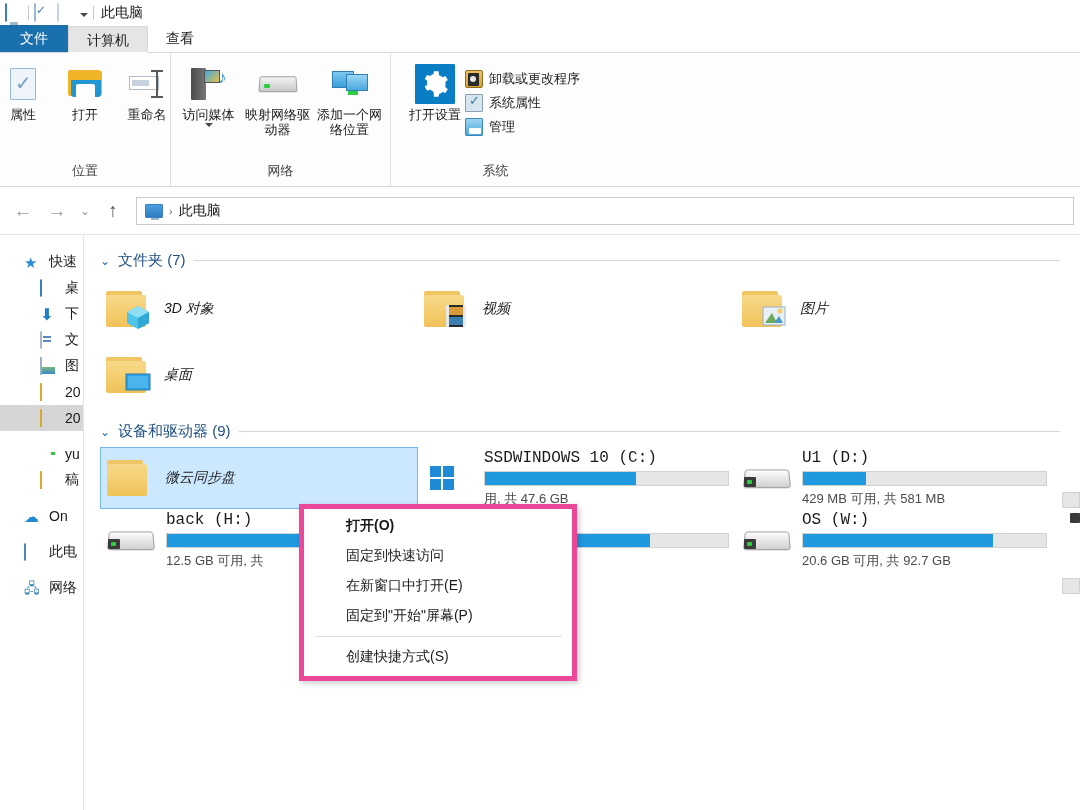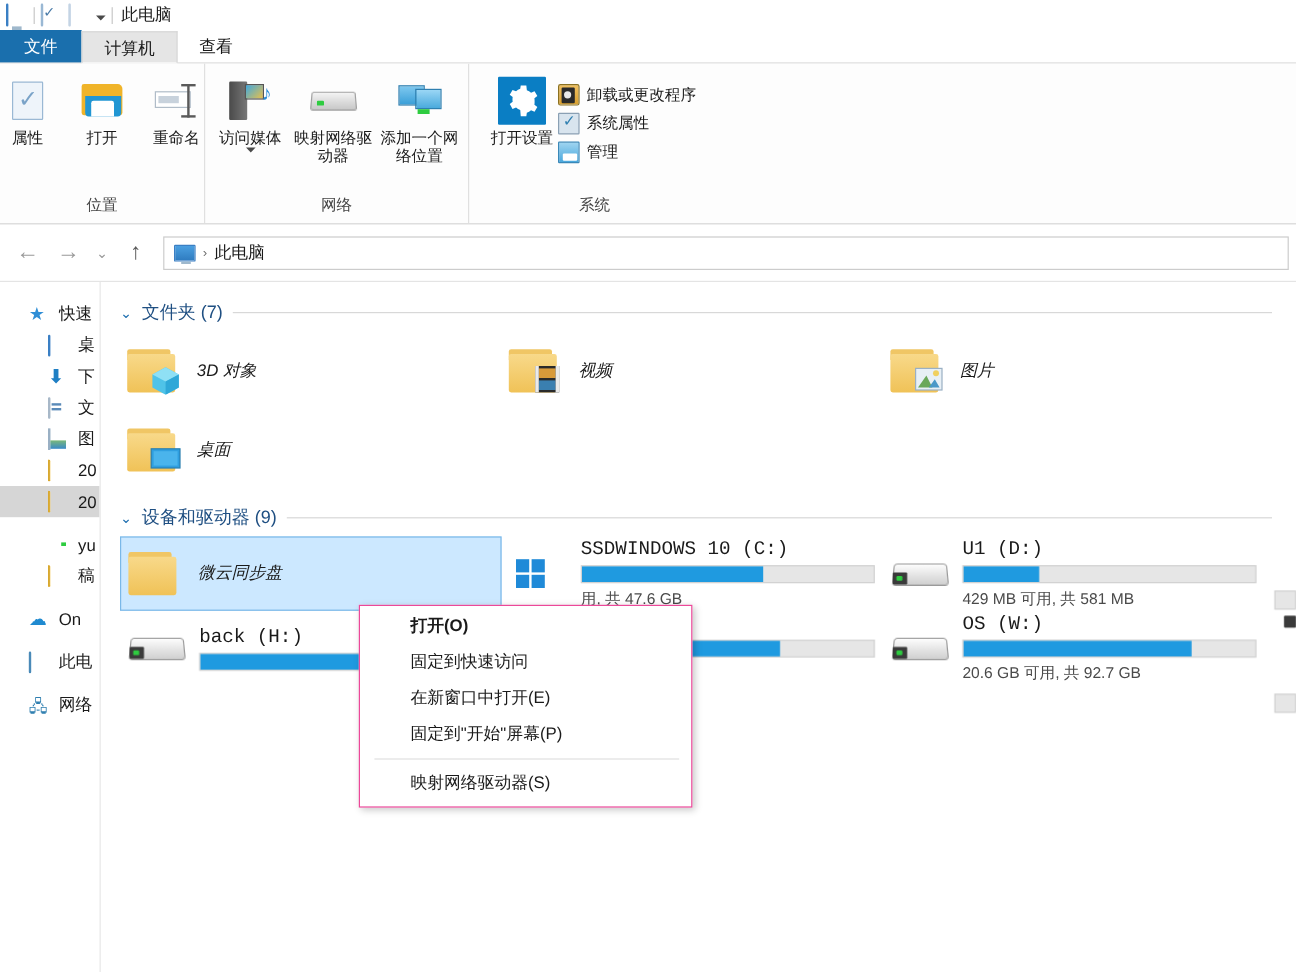--- a/index.html
+++ b/index.html
@@ -184,21 +184,21 @@
   .drive-info{flex:1;min-width:0;}
   .drive-name{font-size:16px;color:#1a1a1a;margin-bottom:4px;white-space:nowrap;font-family:Liberation Mono, monospace;}
   .bar{height:15px;background:#e6e6e6;border:1px solid #d2d2d2;position:relative;width:245px;}
   .bar .fill{height:100%;background:#1f9ae0;}
   .drive-sub{font-size:13px;color:#4a4a4a;margin-top:4px;white-space:nowrap;}
 
   .tile.selected{background:#cce8ff;border:1px solid #7ab8e8;}
 
   
   .ctxmenu{position:absolute;left:299px;top:504px;width:278px;background:#fff;
-           border:1px solid #ec4899;box-shadow:2px 2px 6px rgba(0,0,0,.22);
+           border:5px solid #ec4899;box-shadow:2px 2px 6px rgba(0,0,0,.22);
            padding:2px 0 4px 0;z-index:50;}
   .ctxitem{height:30px;display:flex;align-items:center;padding-left:42px;
            font-size:14px;color:#1a1a1a;}
   .ctxitem.bold{font-weight:bold;}
   .ctxsep{height:1px;background:#e0e0e0;margin:5px 10px 5px 12px;}
 </style>
 </head>
 <body>
 
 <div class="window">
@@ -503,20 +503,21 @@
           <span class="drive-ico">
               <i class="d-body"></i>
               <i class="d-face"></i>
               <i class="d-led"></i>
             </span>
           <span class="drive-info">
             <span class="drive-name" style="display:block">back (H:)</span>
             <span class="bar" style="display:block">
                 <i class="fill" style="display:block;width:88%"></i>
               </span>
+            <span class="drive-sub" style="display:block">12.5 GB 可用, 共</span>
           </span>
         </div>
 
         <div class="drive-tile" style="height:62px">
           <span class="drive-ico">
               <i class="d-body"></i>
               <i class="d-face"></i>
               <i class="d-led"></i>
             </span>
           <span class="drive-info">
@@ -550,16 +551,16 @@
   <div style="position:absolute;left:1062px;top:492px;width:18px;height:16px;background:#e6e6e6;border:1px solid #d2d2d2;"></div>
   <div style="position:absolute;left:1070px;top:513px;width:10px;height:10px;background:#3a3a3a;border-radius:1px;"></div>
   <div style="position:absolute;left:1062px;top:578px;width:18px;height:16px;background:#e6e6e6;border:1px solid #d2d2d2;"></div>
 
   <div class="ctxmenu">
     <div class="ctxitem bold">打开(O)</div>
     <div class="ctxitem">固定到快速访问</div>
     <div class="ctxitem">在新窗口中打开(E)</div>
     <div class="ctxitem">固定到"开始"屏幕(P)</div>
     <div class="ctxsep"></div>
-    <div class="ctxitem">映射网络驱动器(S)</div>
+    <div class="ctxitem">创建快捷方式(S)</div>
   </div>
 
 </div>
 
 </body></html>

